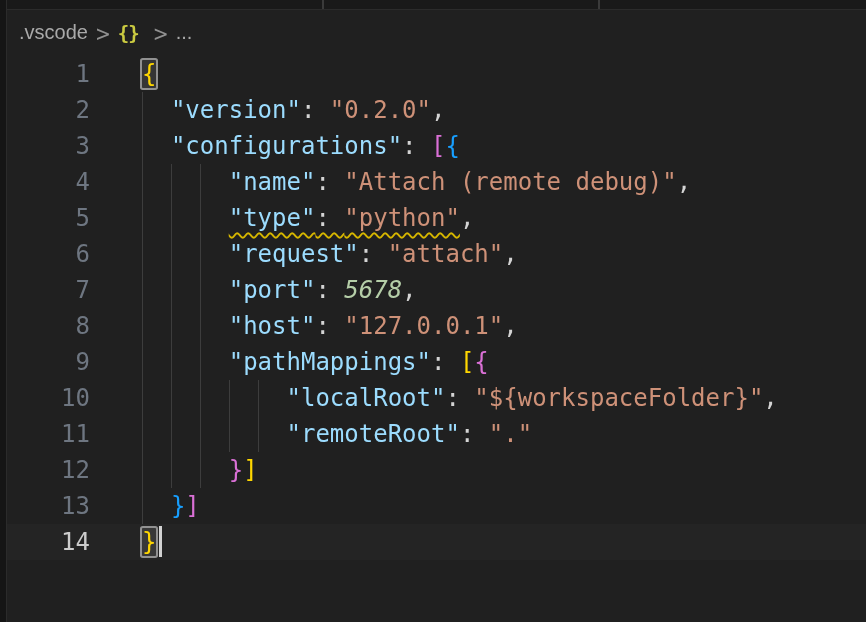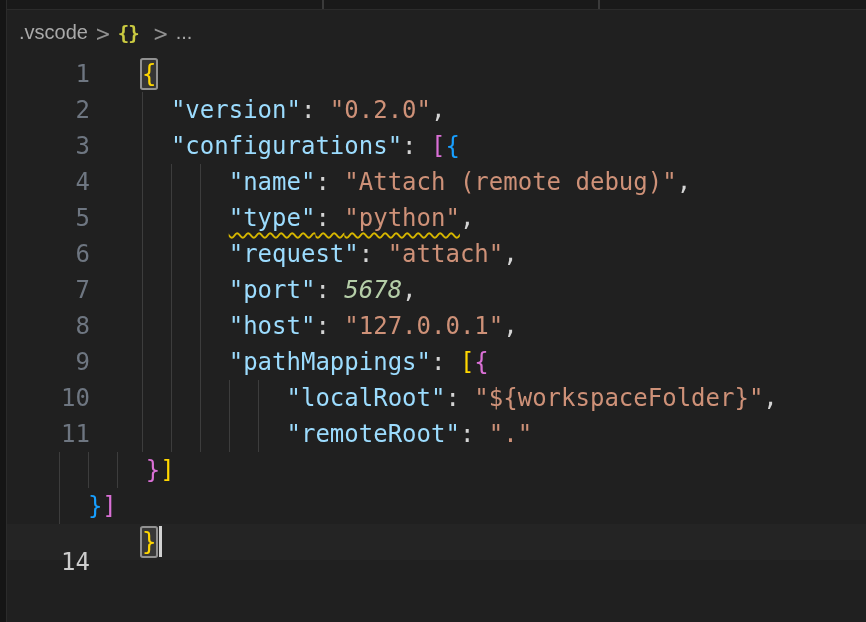--- a/index.html
+++ b/index.html
@@ -92,21 +92,21 @@
     white-space: pre;
   }
   .line.active { background: #242424; }
   .gutter {
     flex: none;
     width: 83px;
     text-align: right;
     color: var(--line-number);
     user-select: none;
   }
-  .line.active .gutter { color: var(--line-number-active); margin-top: 20px; }
+  .line.active .gutter { color: var(--line-number-active); }
   .code {
     position: relative;
     flex: 1;
     padding-left: 52px;
     color: var(--punctuation);
   }
   .guide {
     position: absolute;
     top: 0; bottom: 0;
     width: 1px;
@@ -167,18 +167,18 @@
       <div class="line"><div class="gutter">2</div><div class="code"><i class="guide" style="left: calc(0ch + 52px);"></i><span>  </span><span class="tok-key">"version"</span><span class="tok-punc">: </span><span class="tok-str">"0.2.0"</span><span class="tok-punc">,</span></div></div>
       <div class="line"><div class="gutter">3</div><div class="code"><i class="guide" style="left: calc(0ch + 52px);"></i><span>  </span><span class="tok-key">"configurations"</span><span class="tok-punc">: </span><span class="tok-b2">[</span><span class="tok-b3">{</span></div></div>
       <div class="line"><div class="gutter">4</div><div class="code"><i class="guide" style="left: calc(0ch + 52px);"></i><i class="guide" style="left: calc(2ch + 52px);"></i><i class="guide" style="left: calc(4ch + 52px);"></i><span>      </span><span class="tok-key">"name"</span><span class="tok-punc">: </span><span class="tok-str">"Attach (remote debug)"</span><span class="tok-punc">,</span></div></div>
       <div class="line"><div class="gutter">5</div><div class="code"><i class="guide" style="left: calc(0ch + 52px);"></i><i class="guide" style="left: calc(2ch + 52px);"></i><i class="guide" style="left: calc(4ch + 52px);"></i><span>      </span><span class="warn"><span class="tok-key">"type"</span><span class="tok-punc">: </span><span class="tok-str">"python"</span></span><span class="tok-punc">,</span></div></div>
       <div class="line"><div class="gutter">6</div><div class="code"><i class="guide" style="left: calc(0ch + 52px);"></i><i class="guide" style="left: calc(2ch + 52px);"></i><i class="guide" style="left: calc(4ch + 52px);"></i><span>      </span><span class="tok-key">"request"</span><span class="tok-punc">: </span><span class="tok-str">"attach"</span><span class="tok-punc">,</span></div></div>
       <div class="line"><div class="gutter">7</div><div class="code"><i class="guide" style="left: calc(0ch + 52px);"></i><i class="guide" style="left: calc(2ch + 52px);"></i><i class="guide" style="left: calc(4ch + 52px);"></i><span>      </span><span class="tok-key">"port"</span><span class="tok-punc">: </span><span class="tok-num">5678</span><span class="tok-punc">,</span></div></div>
       <div class="line"><div class="gutter">8</div><div class="code"><i class="guide" style="left: calc(0ch + 52px);"></i><i class="guide" style="left: calc(2ch + 52px);"></i><i class="guide" style="left: calc(4ch + 52px);"></i><span>      </span><span class="tok-key">"host"</span><span class="tok-punc">: </span><span class="tok-str">"127.0.0.1"</span><span class="tok-punc">,</span></div></div>
       <div class="line"><div class="gutter">9</div><div class="code"><i class="guide" style="left: calc(0ch + 52px);"></i><i class="guide" style="left: calc(2ch + 52px);"></i><i class="guide" style="left: calc(4ch + 52px);"></i><span>      </span><span class="tok-key">"pathMappings"</span><span class="tok-punc">: </span><span class="tok-b1">[</span><span class="tok-b2">{</span></div></div>
       <div class="line"><div class="gutter">10</div><div class="code"><i class="guide" style="left: calc(0ch + 52px);"></i><i class="guide" style="left: calc(2ch + 52px);"></i><i class="guide" style="left: calc(4ch + 52px);"></i><i class="guide" style="left: calc(6ch + 52px);"></i><i class="guide" style="left: calc(8ch + 52px);"></i><span>          </span><span class="tok-key">"localRoot"</span><span class="tok-punc">: </span><span class="tok-str">"${workspaceFolder}"</span><span class="tok-punc">,</span></div></div>
       <div class="line"><div class="gutter">11</div><div class="code"><i class="guide" style="left: calc(0ch + 52px);"></i><i class="guide" style="left: calc(2ch + 52px);"></i><i class="guide" style="left: calc(4ch + 52px);"></i><i class="guide" style="left: calc(6ch + 52px);"></i><i class="guide" style="left: calc(8ch + 52px);"></i><span>          </span><span class="tok-key">"remoteRoot"</span><span class="tok-punc">: </span><span class="tok-str">"."</span></div></div>
-      <div class="line"><div class="code"><i class="guide" style="left: calc(0ch + 52px);"></i><i class="guide" style="left: calc(2ch + 52px);"></i><i class="guide" style="left: calc(4ch + 52px);"></i><span>      </span><span class="tok-b2">}</span><span class="tok-b1">]</span></div></div>
-      <div class="line"><div class="code"><i class="guide" style="left: calc(0ch + 52px);"></i><span>  </span><span class="tok-b3">}</span><span class="tok-b2">]</span></div></div>
+      <div class="line"><div class="gutter">12</div><div class="code"><i class="guide" style="left: calc(0ch + 52px);"></i><i class="guide" style="left: calc(2ch + 52px);"></i><i class="guide" style="left: calc(4ch + 52px);"></i><span>      </span><span class="tok-b2">}</span><span class="tok-b1">]</span></div></div>
+      <div class="line"><div class="gutter">13</div><div class="code"><i class="guide" style="left: calc(0ch + 52px);"></i><span>  </span><span class="tok-b3">}</span><span class="tok-b2">]</span></div></div>
       <div class="line active"><div class="gutter">14</div><div class="code"><span class="tok-b1 match">}</span><span class="cursor"></span></div></div>
     </div>
 
 </div>
 
 </body></html>

